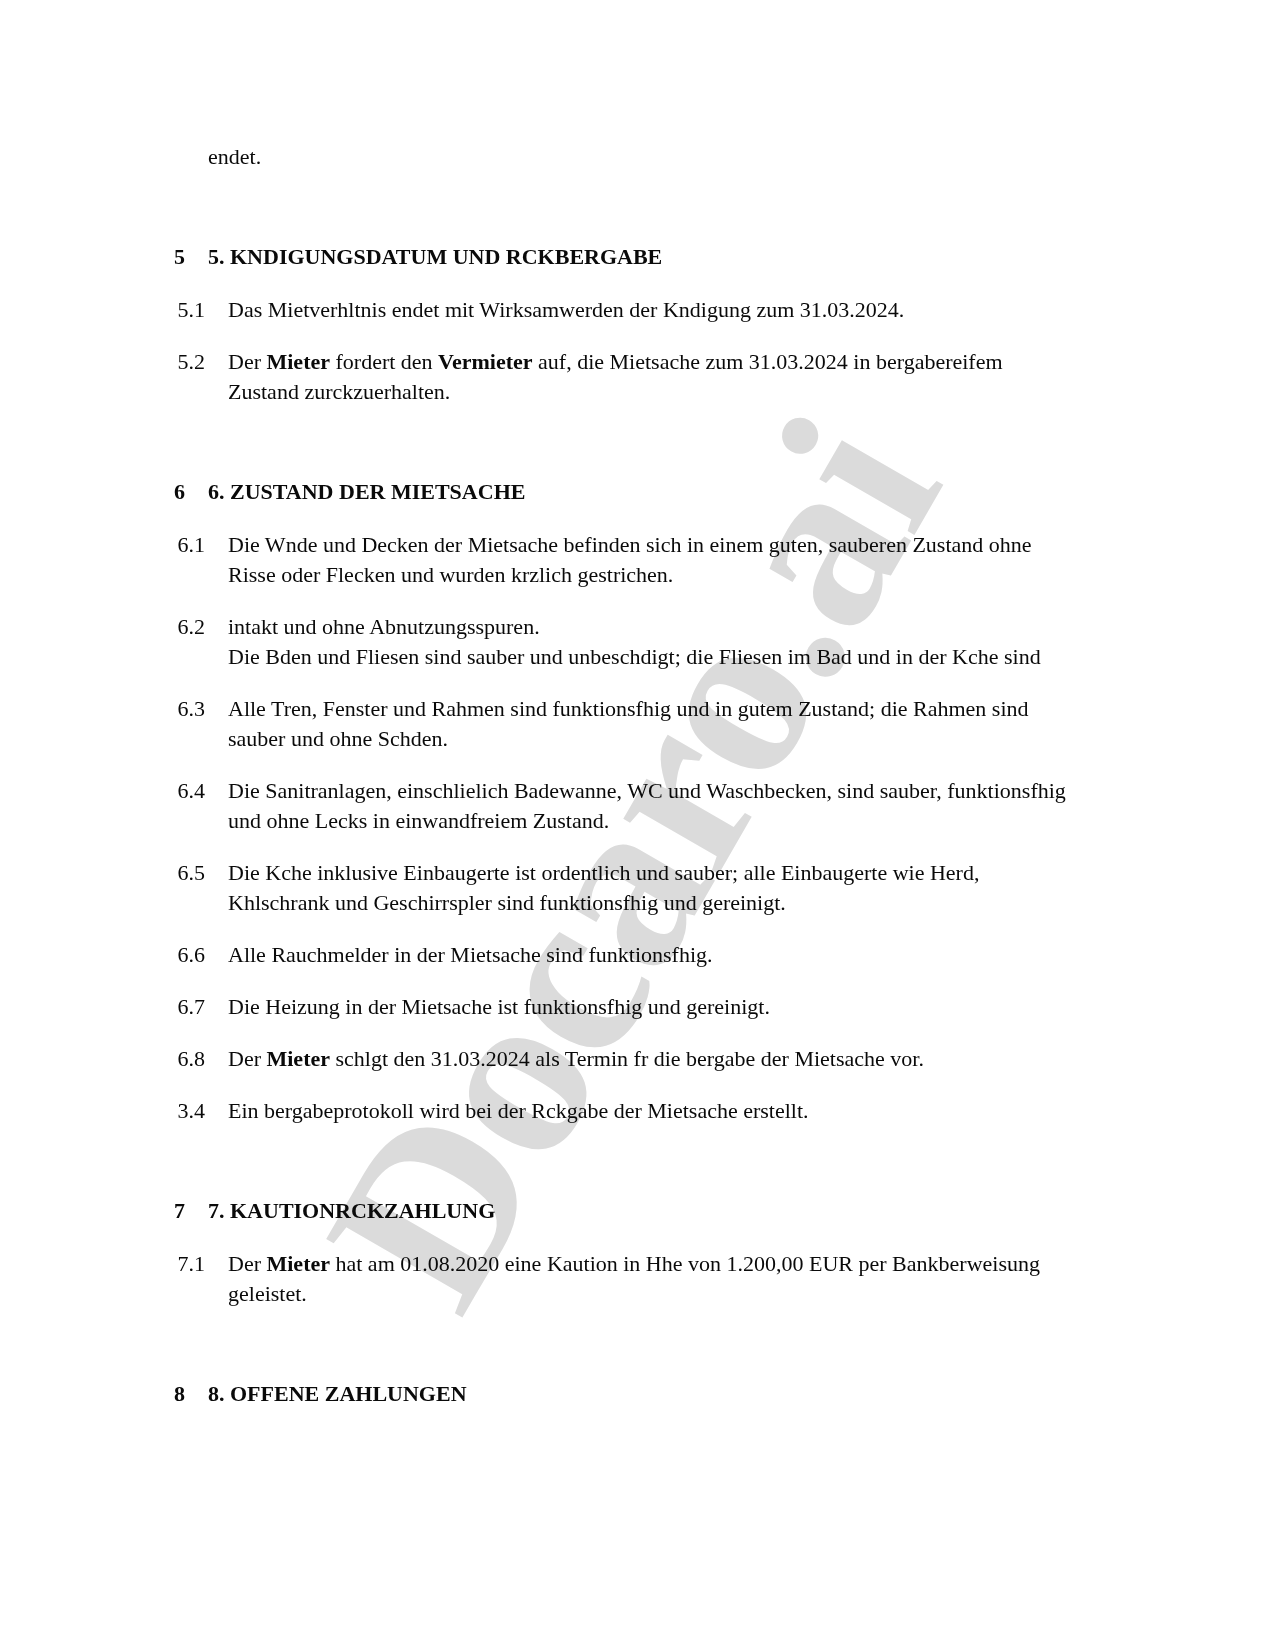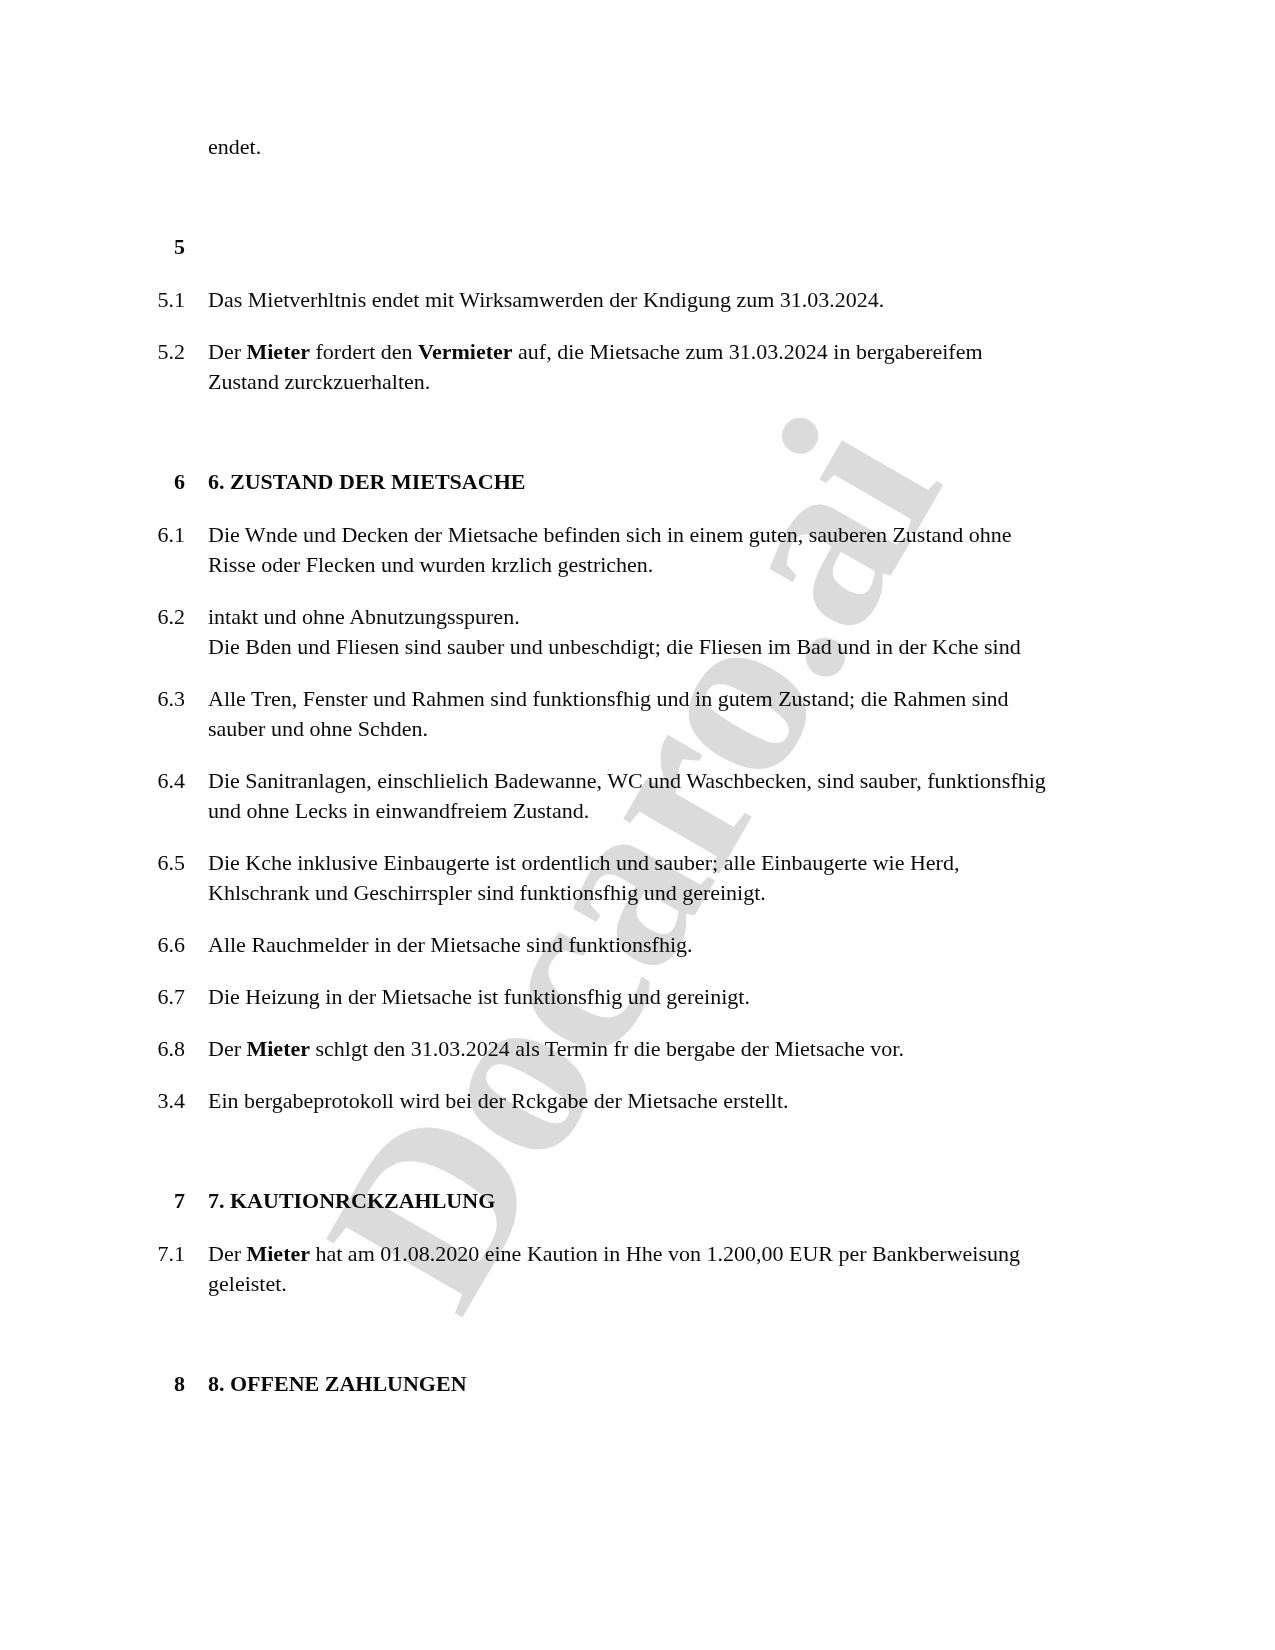--- a/index.html
+++ b/index.html
@@ -33,42 +33,45 @@
   }
   .row{display:flex;align-items:flex-start;}
   .num{
     flex:none;
     width:185px;
     text-align:right;
     white-space:pre;
   }
   .txt{flex:none;margin-left:23px;max-width:880px;}
   .line{white-space:pre;}
-  .frag-row{margin:6px 0 22px 0;}
-  .item{margin:0 0 22px 0;}
+  .frag-row{margin:16px 0 22px 0;}
+  .item{margin:0 0 22px 0;padding-left:20px;}
   .h-row{margin:70px 0 23px 0;}
   .h-row .num,.h-row .line{font-weight:bold;}
   b{font-weight:bold;}
 </style>
 </head>
 <body>
 
 <div class="page" style="color: rgb(10, 10, 10);">
   <div class="watermark" style="color: rgb(219, 219, 219);">Docaro.ai</div>
 
   <div class="content">
     <div class="row frag-row">
       <div class="num"></div>
       <div class="txt">
         <div class="line">endet.</div>
       </div>
     </div>
     <div id="sections">
         <div class="row h-row">
           <div class="num">5</div>
+          <div class="txt">
+            <div class="line">5. KNDIGUNGSDATUM UND RCKBERGABE</div>
+          </div>
         </div>
         <div class="row item">
           <div class="num">5.1</div>
           <div class="txt">
             <div class="line">Das Mietverhltnis endet mit Wirksamwerden der Kndigung zum 31.03.2024.</div>
           </div>
         </div>
         <div class="row item">
           <div class="num">5.2</div>
           <div class="txt">

